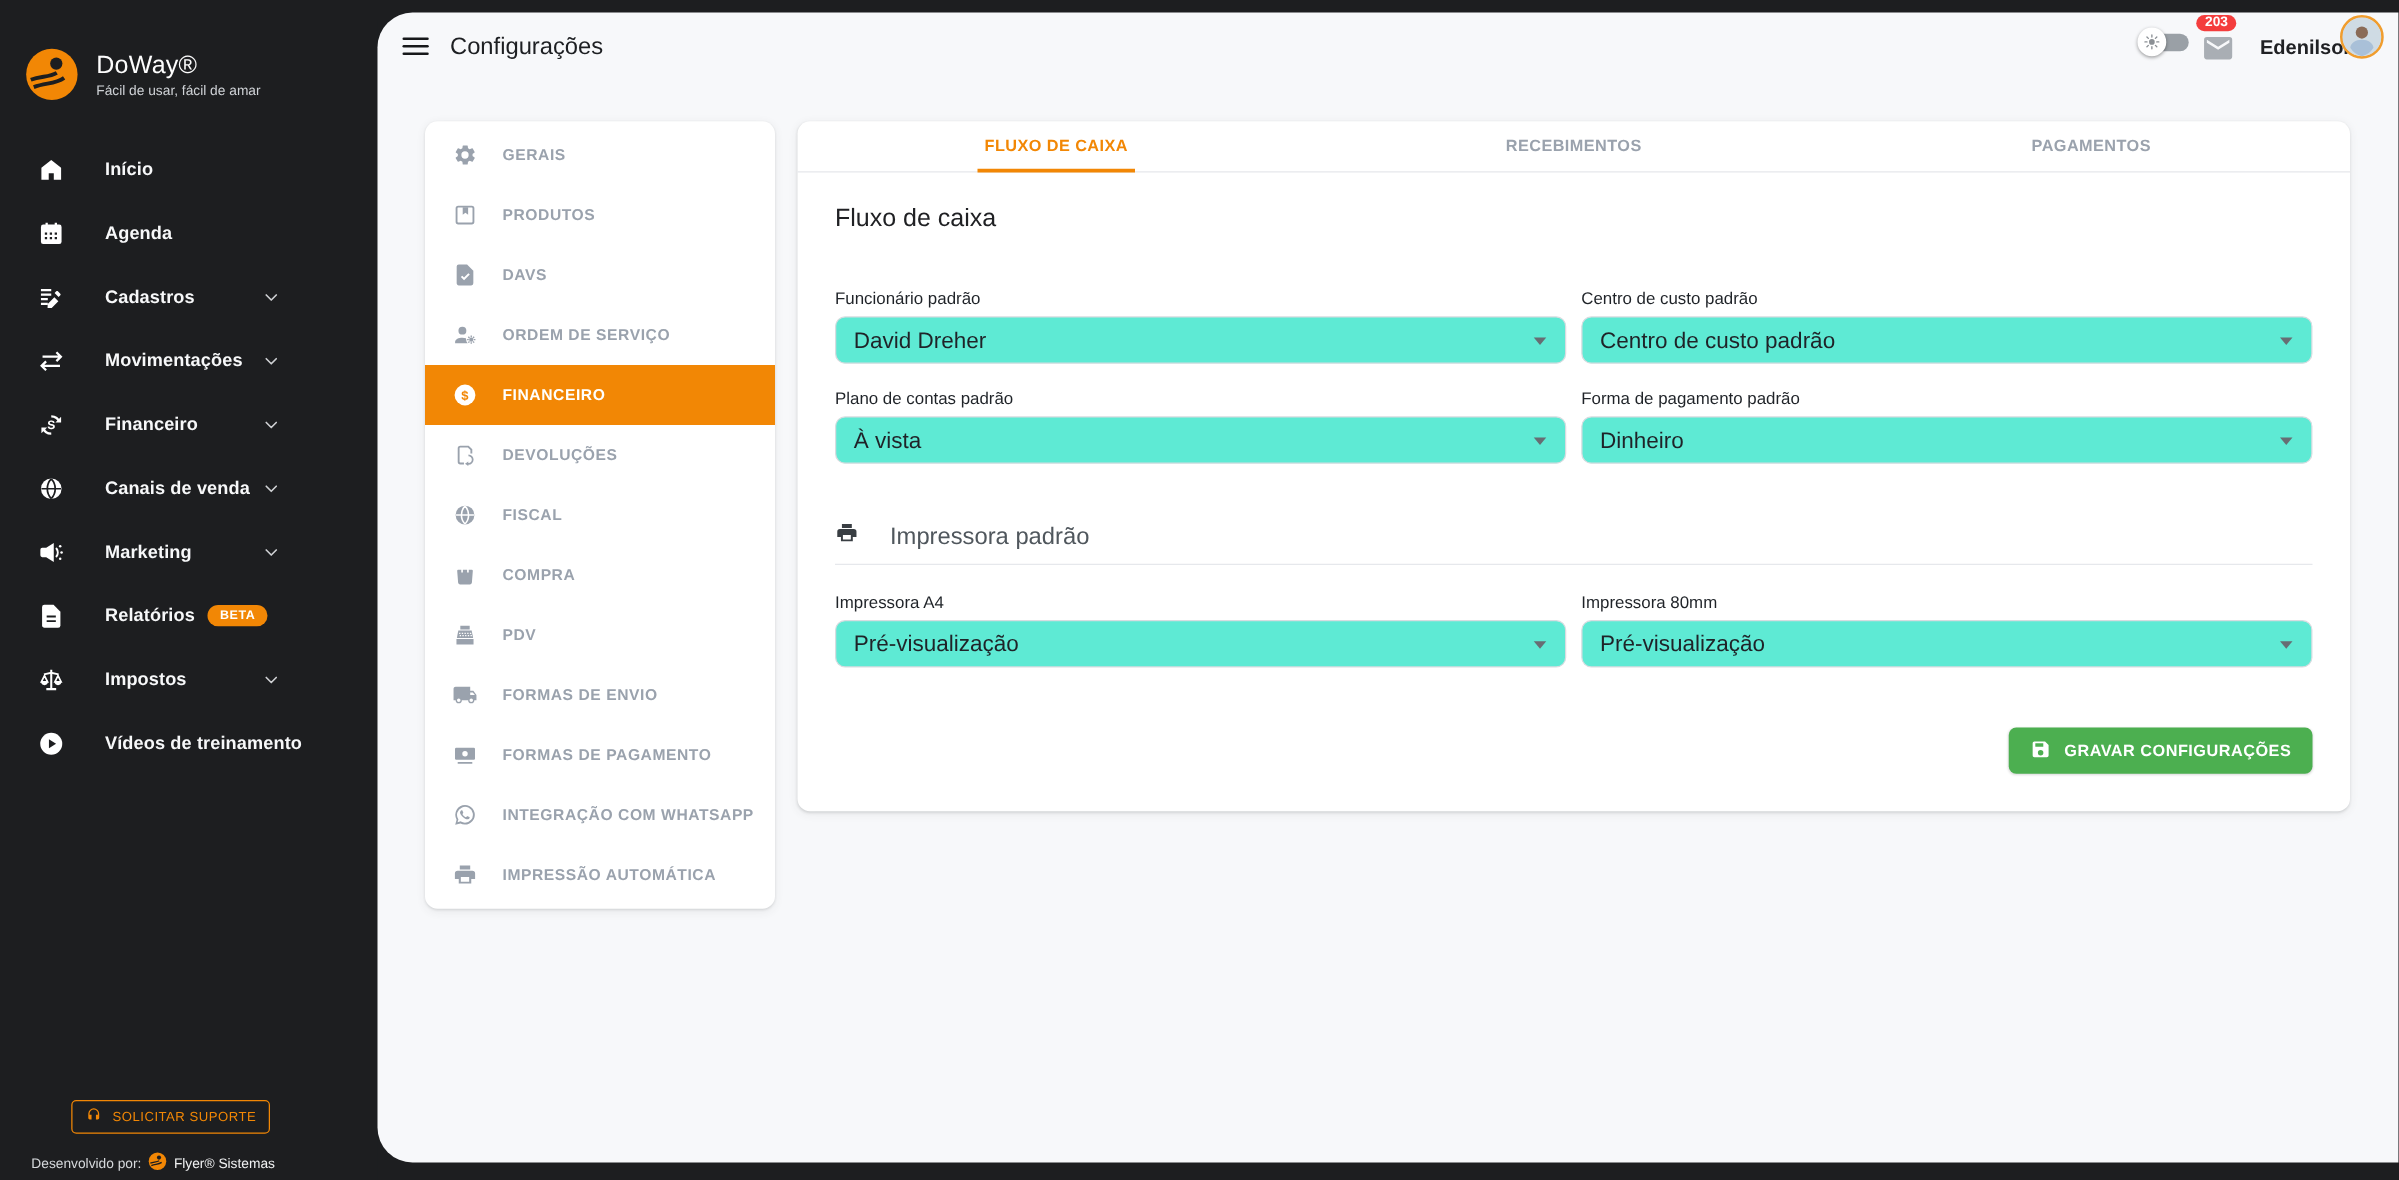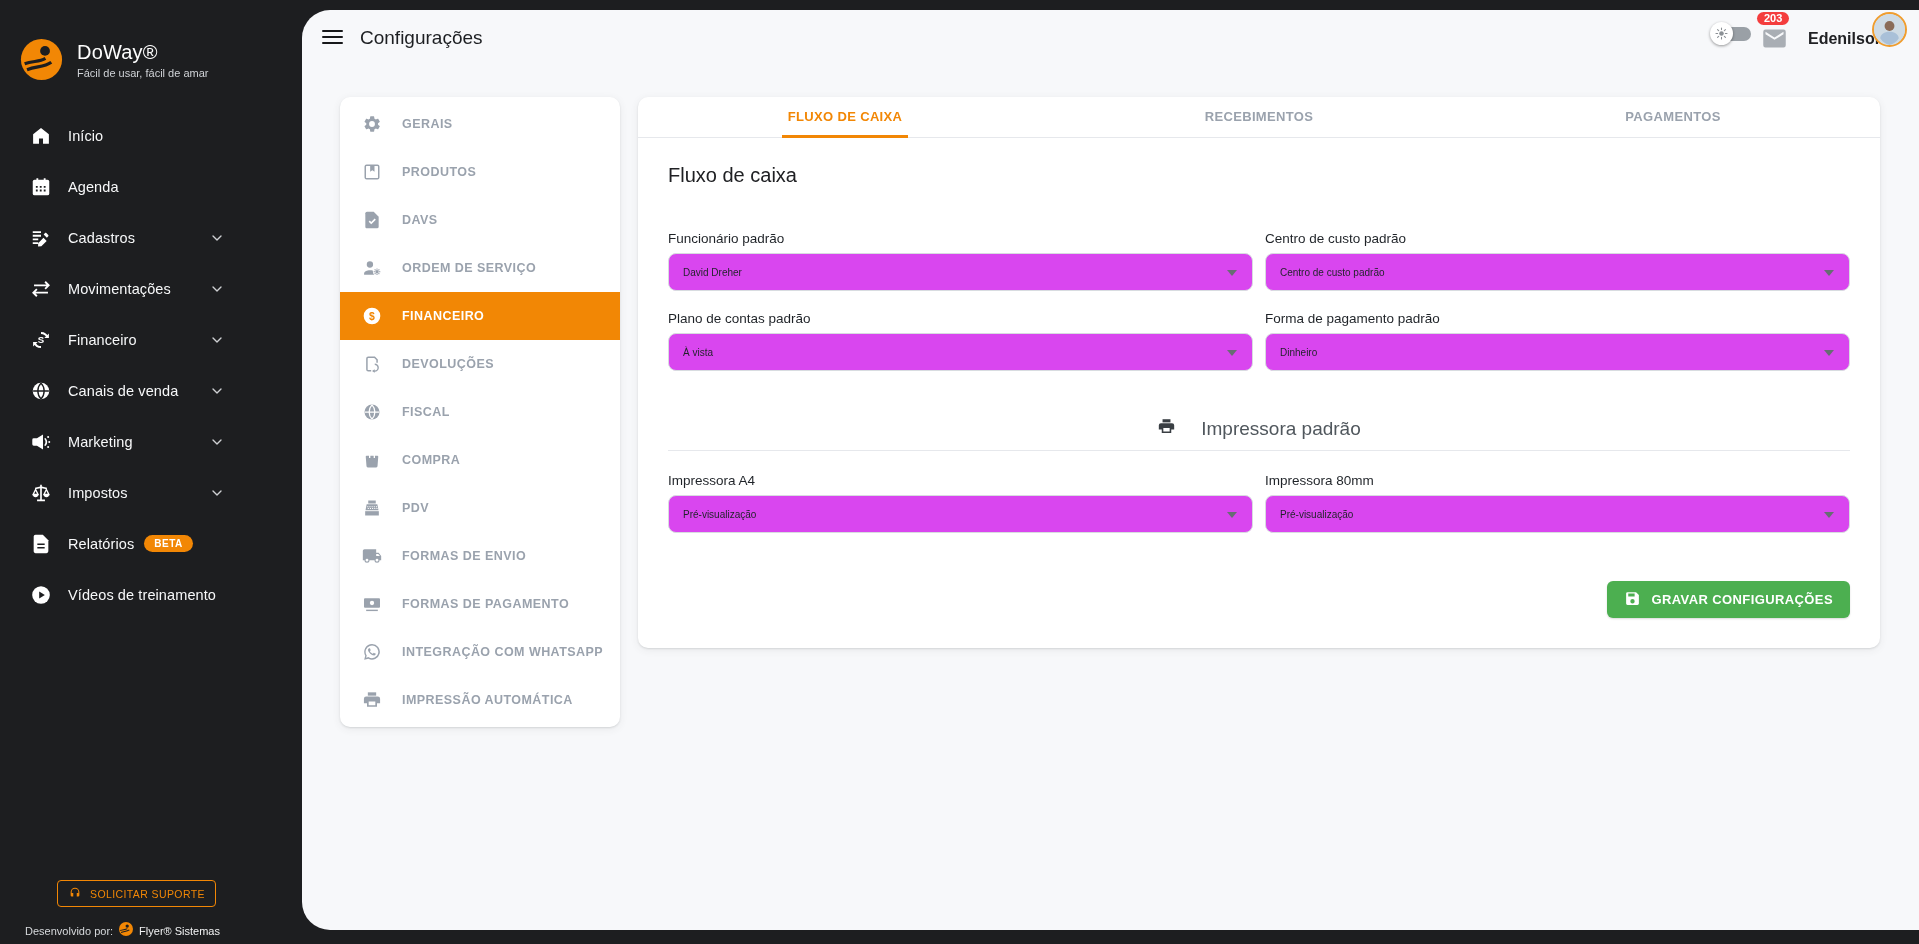--- a/index.html
+++ b/index.html
@@ -11,21 +11,21 @@
   .sidebar { position:absolute; left:0; top:16px; width:302px; height:944px; background:#1d1e20; color:#fff; --cut:#1d1e20; }
   .brand { position:absolute; left:18px; top:20px; display:flex; align-items:center; }
   .brand-logo { width:47px; height:47px; }
   .brand-text { margin-left:12px; }
   .brand-name { font-size:20px; color:#fdfdfd; letter-spacing:.2px; }
   .brand-tagline { font-size:11px; color:#cfd2d6; margin-top:3px; }
   .nav { position:absolute; left:0; top:94px; width:245px; }
   .nav-item { display:flex; align-items:center; height:51px; padding:0 20px 0 30px; cursor:pointer; }
   .nav-ic { width:22px; height:22px; flex:0 0 22px; color:#fff; }
   .nav-ic svg { width:22px; height:22px; display:block; }
-  .nav-label { margin-left:16px; font-size:14.5px; font-weight:400; color:#f7f8f9; letter-spacing:.1px; white-space:nowrap; }
+  .nav-label { margin-left:32px; font-size:14.5px; font-weight:700; color:#f7f8f9; letter-spacing:.1px; white-space:nowrap; }
   .chev { margin-left:auto; width:16px; height:16px; color:#e3e5e8; opacity:.9; }
   .chev svg { width:16px; height:16px; display:block; }
   .beta { margin-left:10px; background:#F28705; color:#fff; font-size:10px; font-weight:bold; letter-spacing:.5px; padding:3px 10px; border-radius:10px; }
   .support-btn { position:absolute; left:57px; top:864px; width:132px; height:27px; border:1px solid #F28705; border-radius:4px; color:#F28705; display:flex; align-items:center; justify-content:center; gap:8px; font-size:10.5px; font-weight:normal; letter-spacing:.4px; cursor:pointer; background:transparent; white-space:nowrap; padding:0 10px; width:auto; min-width:132px; }
   .support-btn svg { width:14px; height:14px; }
   .devby { position:absolute; left:0; top:905px; width:245px; display:flex; align-items:flex-end; justify-content:center; gap:5px; font-size:11px; color:#d6d9dc; }
   .devby .flyer { width:16px; height:16px; }
   .devby b { color:#f1f2f3; font-weight:400; }
 
   
@@ -59,23 +59,23 @@
   
   .main-card { position:absolute; left:336px; top:87px; width:1242px; background:#fff; border-radius:10px; box-shadow:0 1px 2px rgba(60,64,67,.14), 0 2px 8px rgba(60,64,67,.08); padding-bottom:30px; }
   .tabbar { display:flex; height:41px; border-bottom:1px solid #e6e8ec; }
   .tab { flex:1; display:flex; align-items:stretch; justify-content:center; cursor:pointer; }
   .tab span { display:flex; align-items:center; font-size:13px; font-weight:bold; letter-spacing:.35px; color:#9aa2ad; padding:0 6px; border-bottom:3px solid transparent; margin-bottom:-1px; }
   .tab.active span { color:#F28705; border-bottom-color:#F28705; }
   .panel-body { padding:0 30px; }
   .panel-heading { font-size:20px; color:#202124; margin-top:26px; margin-bottom:44px; }
   .form-grid { display:grid; grid-template-columns:1fr 1fr; column-gap:12px; row-gap:0; }
   .fieldlbl { font-size:13.5px; color:#1f2328; margin-bottom:7px; }
-  .select { height:38px; border:1px solid #d8dce0; border-radius:8px; background:#d946ef; display:flex; align-items:center; padding:0 14px; font-size:10px; color:#1f2328; cursor:pointer; position:relative; margin-bottom:20px; }
+  .select { height:38px; border:1px solid #d8dce0; border-radius:8px; background:#5eead4; display:flex; align-items:center; padding:0 14px; font-size:18px; color:#1f2328; cursor:pointer; position:relative; margin-bottom:20px; }
   .select .caret { position:absolute; right:15px; top:16px; width:0; height:0; border-left:5px solid transparent; border-right:5px solid transparent; border-top:6px solid #676d73; }
-  .section-head { display:flex; align-items:center; gap:25px; margin-top:26px; font-size:19px; color:#50575d;justify-content:center; }
+  .section-head { display:flex; align-items:center; gap:25px; margin-top:26px; font-size:19px; color:#50575d; }
   .section-head svg { width:19px; height:19px; color:#393e43; }
   .divider { height:1px; background:#e6e8ec; margin-top:9px; margin-bottom:22px; }
   .btnrow { display:flex; justify-content:flex-end; margin-top:28px; padding:0 30px; }
   .save-btn { height:37px; background:#4CAF50; border:none; border-radius:6px; color:#fff; font-family:"Liberation Sans",sans-serif; font-size:13px; font-weight:bold; letter-spacing:.4px; display:flex; align-items:center; gap:10px; padding:0 17px; cursor:pointer; box-shadow:0 1px 2px rgba(0,0,0,.15); }
   .save-btn svg { width:17px; height:17px; }
 </style>
 </head>
 <body>
 
 <div class="page">
@@ -183,41 +183,41 @@
           <span class="nav-label">Marketing</span>
           <span class="chev">
             <svg viewBox="0 0 24 24" fill="currentColor" xmlns="http://www.w3.org/2000/svg">
               <path d="m6 9 6 6 6-6" fill="none" stroke="currentColor" stroke-width="2" stroke-linecap="round" stroke-linejoin="round"></path>
             </svg>
           </span>
         </div>
         <div class="nav-item">
           <span class="nav-ic">
             <svg viewBox="0 0 24 24" fill="currentColor" xmlns="http://www.w3.org/2000/svg">
+              <path d="M14 2H6a2 2 0 0 0-2 2v16c0 1.1.9 2 2 2h12a2 2 0 0 0 2-2V8z"></path>
+              <path fill="var(--cut,#fff)" d="M8 11.4h8V13H8zm0 4h8v1.6H8z"></path>
+            </svg>
+          </span>
+          <span class="nav-label">Relatórios</span>
+          <span class="beta">BETA</span>
+        </div>
+        <div class="nav-item">
+          <span class="nav-ic">
+            <svg viewBox="0 0 24 24" fill="currentColor" xmlns="http://www.w3.org/2000/svg">
               <path d="M11.1 3h1.8v2l5.7 1.3-.4 1.6-5.3-1.2V19h3.4v1.9H7.7V19h3.4V6.7L5.8 7.9l-.4-1.6L11.1 5z"></path>
               <path d="M6.1 8.2 3.4 13.6h5.4zM17.9 8.2l-2.7 5.4h5.4z" fill="none" stroke="currentColor" stroke-width="1.5"></path>
               <path d="M3.2 13.6h5.8a2.9 2.9 0 0 1-5.8 0zM15 13.6h5.8a2.9 2.9 0 0 1-5.8 0z"></path>
             </svg>
           </span>
           <span class="nav-label">Impostos</span>
           <span class="chev">
             <svg viewBox="0 0 24 24" fill="currentColor" xmlns="http://www.w3.org/2000/svg">
               <path d="m6 9 6 6 6-6" fill="none" stroke="currentColor" stroke-width="2" stroke-linecap="round" stroke-linejoin="round"></path>
             </svg>
           </span>
-        </div>
-        <div class="nav-item">
-          <span class="nav-ic">
-            <svg viewBox="0 0 24 24" fill="currentColor" xmlns="http://www.w3.org/2000/svg">
-              <path d="M14 2H6a2 2 0 0 0-2 2v16c0 1.1.9 2 2 2h12a2 2 0 0 0 2-2V8z"></path>
-              <path fill="var(--cut,#fff)" d="M8 11.4h8V13H8zm0 4h8v1.6H8z"></path>
-            </svg>
-          </span>
-          <span class="nav-label">Relatórios</span>
-          <span class="beta">BETA</span>
         </div>
         <div class="nav-item">
           <span class="nav-ic">
             <svg viewBox="0 0 24 24" fill="currentColor" xmlns="http://www.w3.org/2000/svg">
               <circle cx="12" cy="12" r="9.6"></circle>
               <path fill="var(--cut,#fff)" d="M10 8.1 16.2 12 10 15.9z"></path>
             </svg>
           </span>
           <span class="nav-label">Vídeos de treinamento</span>
         </div>

